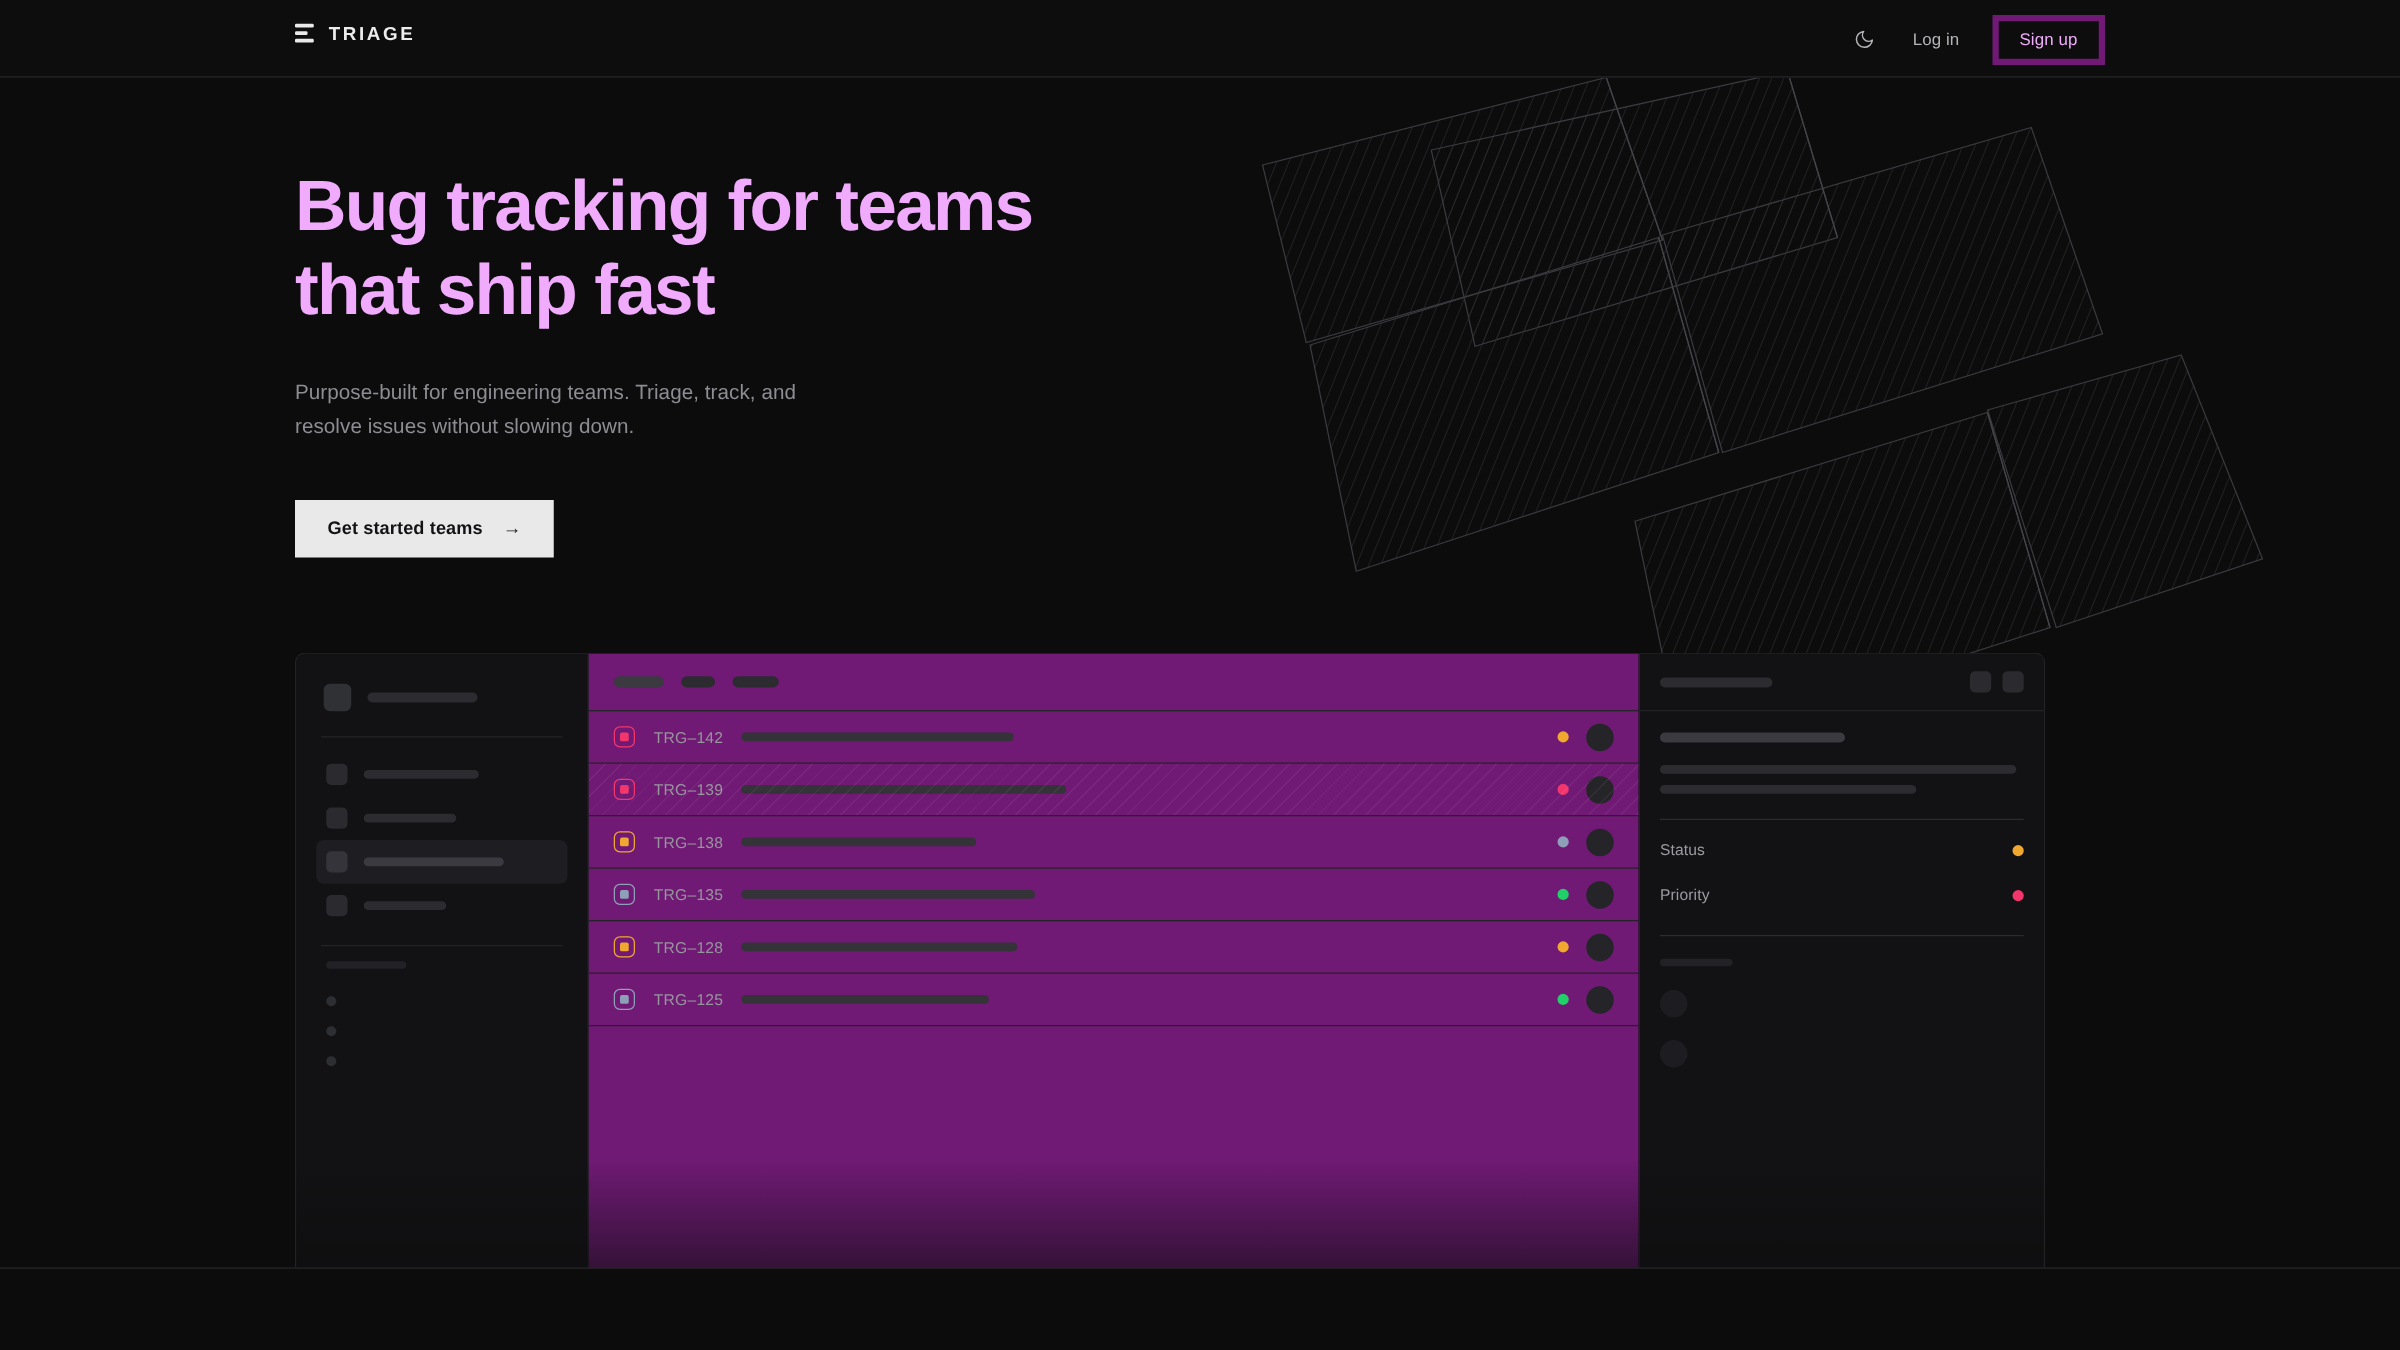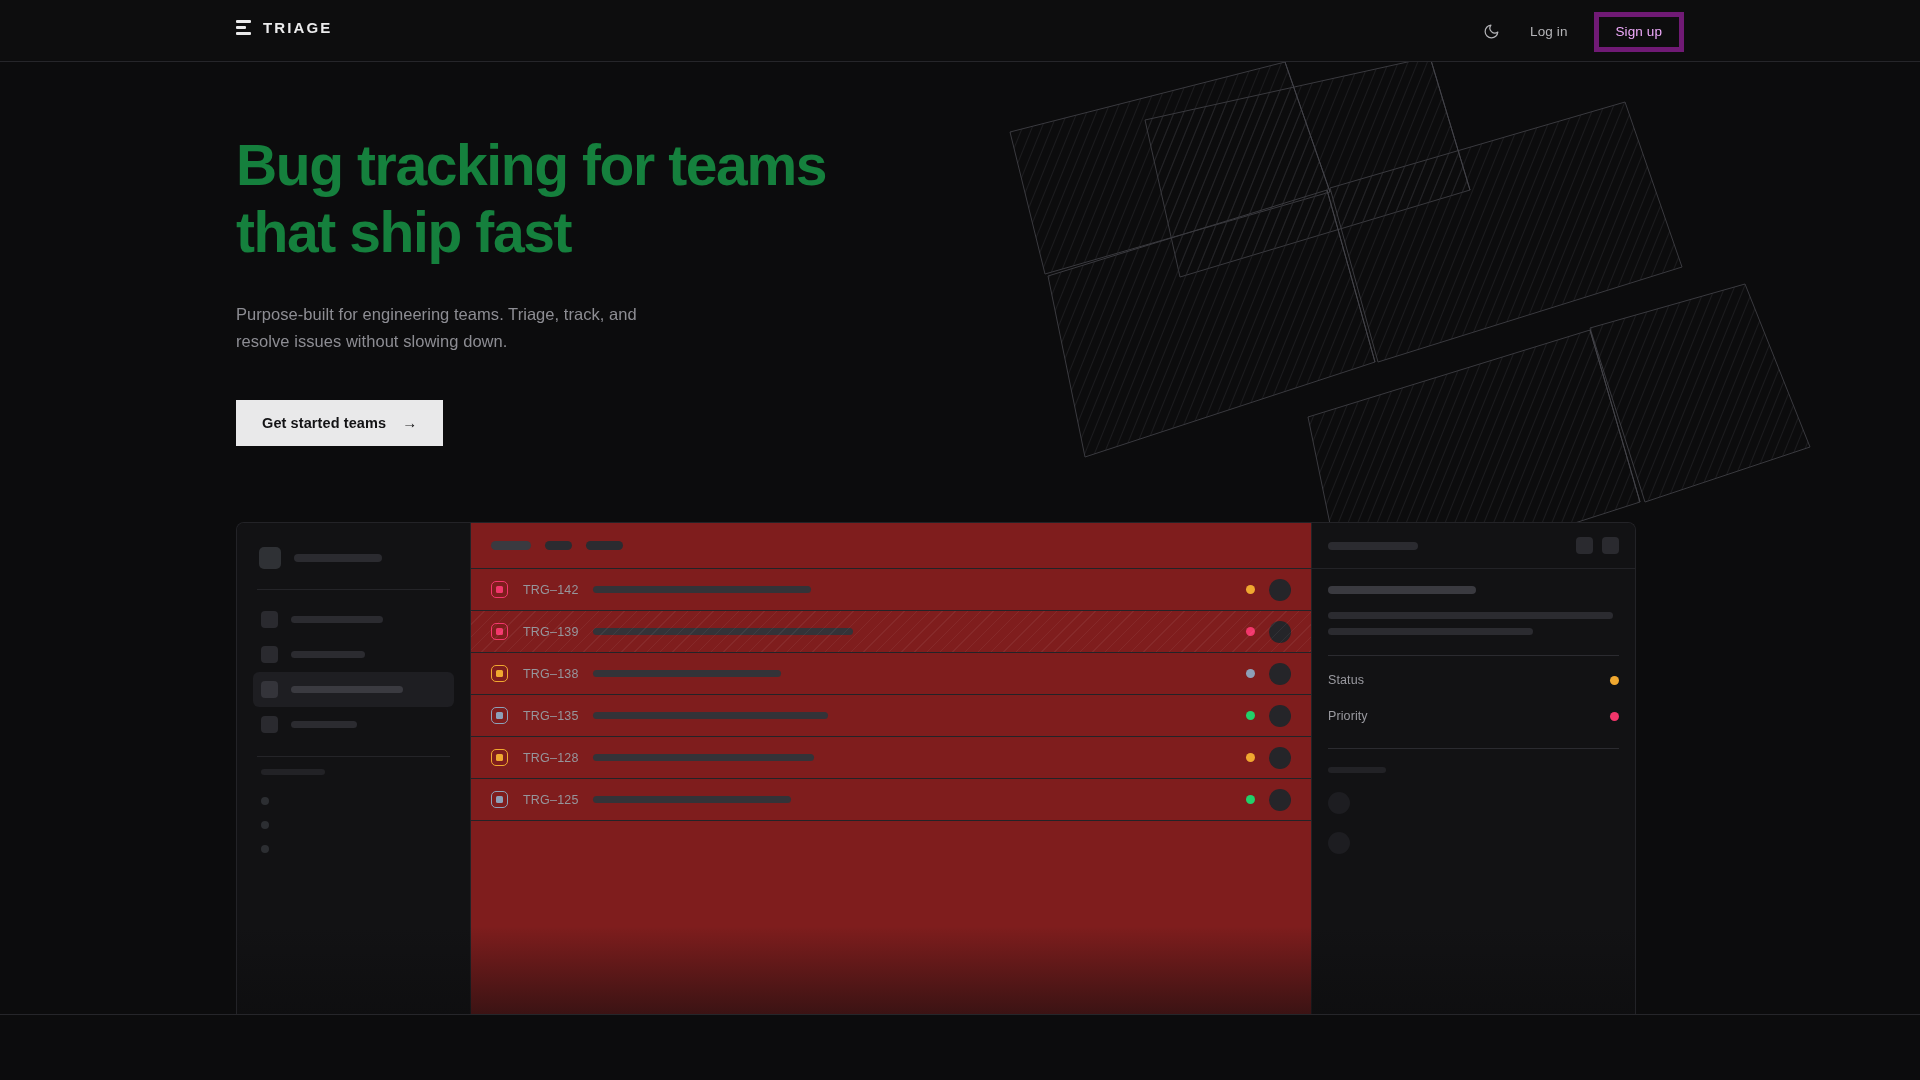--- a/index.html
+++ b/index.html
@@ -17,21 +17,21 @@
   .header {
     position:absolute; top:0; left:0; width:1920px; height:62px;
     border-bottom:1px solid #26262a;
     background:#0d0d0e;
     z-index:30;
   }
   .hdr-inner { position:relative; width:1920px; height:61px; }
 
   .brand {
     position:absolute; left:236px; top:19px;
-    display:flex; align-items:center; gap:12px;
+    display:flex; align-items:flex-start; gap:12px;
   }
   .logo-mark { display:flex; flex-direction:column; gap:3px; width:15px; }
   .logo-mark i { display:block; height:3px; background:#e9e9ea; border-radius:1px; }
   .logo-mark i.b1 { width:15px; }
   .logo-mark i.b2 { width:10px; }
   .logo-mark i.b3 { width:15px; }
   .brand-name {
     font-size:15px; font-weight:bold; letter-spacing:2.1px; color:#ececed;
   }
 
@@ -54,21 +54,21 @@
   }
 
   
   .hero { position:absolute; left:0; top:62px; width:1920px; height:952px; overflow:hidden; }
 
   .deco { position:absolute; inset:0; pointer-events:none; }
   .deco svg { position:absolute; left:0; top:0; }
 
   .hero-copy { position:absolute; left:236px; top:70px; width:700px; z-index:5; }
   .headline {
-    font-size:57px; line-height:1.17; font-weight:bold; color:#15803d;
+    font-size:57px; line-height:1.17; font-weight:bold; color:#f0abfc;
     letter-spacing:-1.4px; white-space:pre-line;
   }
   .subhead {
     margin-top:36px; font-size:16.5px; line-height:1.62; color:#8d8d93;
     white-space:pre-line; letter-spacing:.05px;
   }
   .cta {
     margin-top:45px; display:inline-flex; align-items:center; gap:16px;
     background:#e9e9ea; color:#131315; font-size:14.5px; font-weight:bold;
     padding:15px 26px; cursor:pointer; letter-spacing:.1px;
@@ -106,21 +106,21 @@
   .mk-nav-item { display:flex; align-items:center; gap:13px; padding:9px 8px; border-radius:6px; }
   .mk-nav-item.active { background:#1e1e22; }
   .mk-nav-dotsq { width:17px; height:17px; border-radius:4px; background:#2a2a2f; flex:0 0 17px; }
   .mk-nav-item.active .mk-nav-dotsq { background:#34343a; }
 
   .mk-sect-label { margin:4px 8px 14px 8px; }
   .mk-mini-row { display:flex; align-items:center; padding:8px; }
   .mk-mini-dot { width:8px; height:8px; border-radius:50%; background:#2c2e32; }
 
   
-  .mk-list { flex:1 1 auto; display:flex; flex-direction:column; background:#7f1d1d; min-width:0; }
+  .mk-list { flex:1 1 auto; display:flex; flex-direction:column; background:#701a75; min-width:0; }
   .mk-toolbar {
     height:46px; border-bottom:1px solid #232327;
     display:flex; align-items:center; gap:14px; padding:0 20px;
   }
   .mk-row {
     height:42px; border-bottom:1px solid #232327;
     display:flex; align-items:center; padding:0 20px; gap:0; position:relative;
   }
   .mk-row.selected::before{
     content:""; position:absolute; inset:0;

